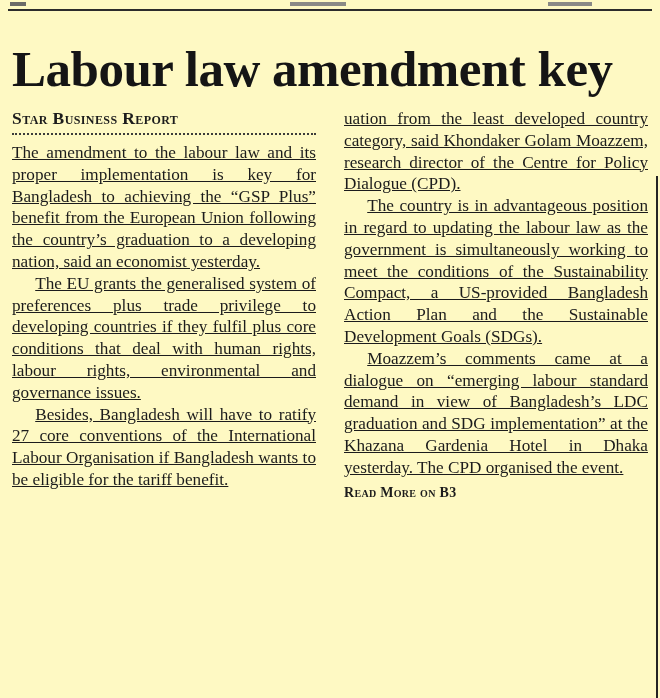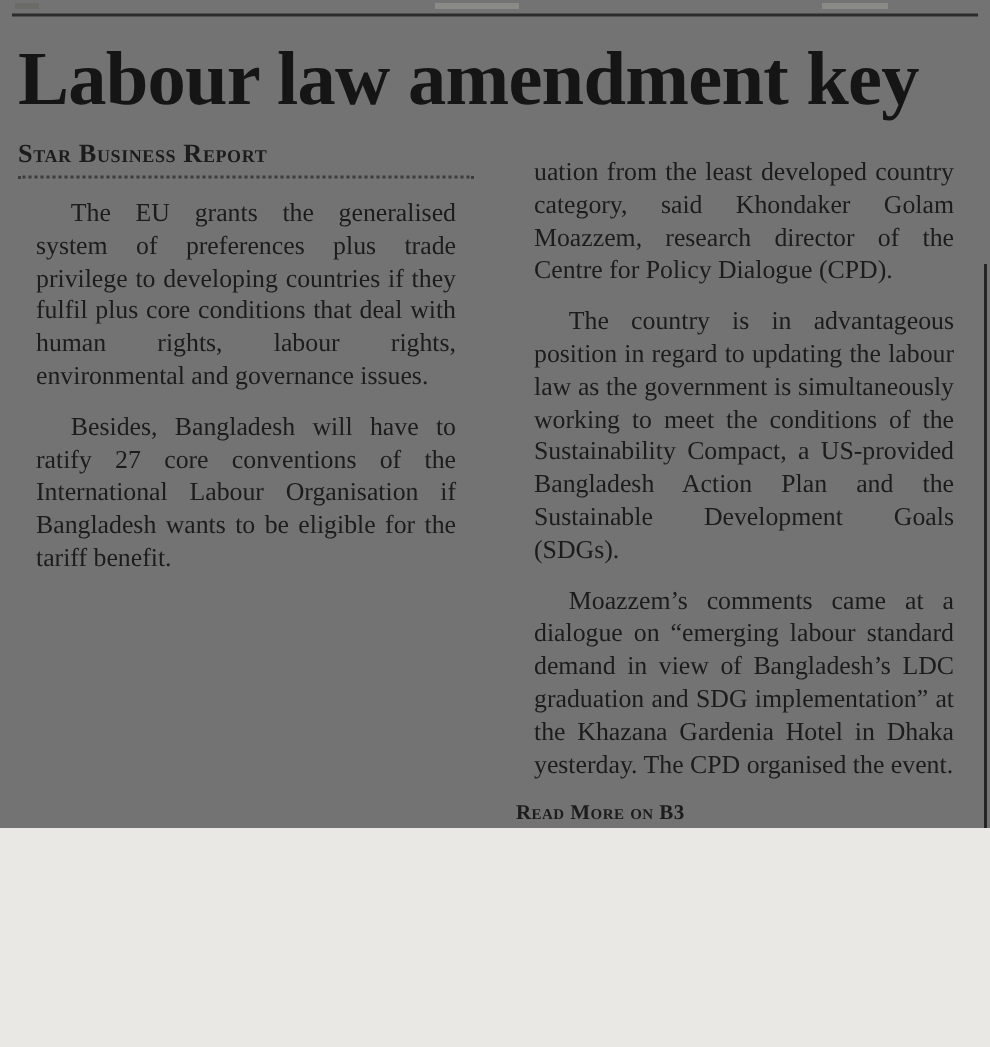--- a/index.html
+++ b/index.html
@@ -1,24 +1,24 @@
 <!DOCTYPE html>
 <html><head>
 <meta charset="utf-8">
 <style>
   html, body { margin: 0; padding: 0; background: #e9e8e4; }
   .page {
     position: relative;
     width: 660px;
-    height: 552px;
+    height: 698px;
     margin: 0 auto;
-    background: #737373;
+    background: #fef9c3;
     overflow: hidden;
     box-sizing: border-box;
-    padding: 0 12px;
+    padding: 16px 12px;
     font-family: "Liberation Serif", serif;
     color: #1c1c1c;
   }
   
   .masthead-crop {
     position: absolute;
     top: 0; left: 8px; right: 8px;
     height: 9px;
     border-bottom: 2px solid #2c2c2c;
   }
@@ -54,21 +54,21 @@
     font-variant: small-caps;
     font-size: 17.5px;
     line-height: 20px;
     letter-spacing: 0.4px;
     text-align: left;
   }
   .dotted-rule {
     border-bottom: 2.5px dotted #3c3c3a;
     margin: 5px 0 7px 0;
   }
-  .para { margin: 12px; text-indent: 1.35em; }
+  .para { margin: 0; text-indent: 1.35em; text-decoration: underline; }
   .para.first { text-indent: 0; }
 
   .read-more {
     text-align: left;
     font-weight: 700;
     font-variant: small-caps;
     font-size: 14px;
     letter-spacing: 0.3px;
     margin-top: 3px;
     padding-right: 2px;
@@ -97,20 +97,21 @@
 
   <h1 class="headline">
     <span class="hl">Labour law amendment key</span>
   </h1>
 
   <div class="columns">
 
     <div class="col">
       <div class="byline">Star Business Report</div>
       <div class="dotted-rule"></div>
+      <p class="para first">The amendment to the labour law and its proper implementation is key for Bangladesh to achieving the “GSP Plus” benefit from the European Union following the country’s graduation to a developing nation, said an economist yesterday.</p>
       <p class="para">The EU grants the generalised system of preferences plus trade privilege to developing countries if they fulfil plus core conditions that deal with human rights, labour rights, environmental and governance issues.</p>
       <p class="para">Besides, Bangladesh will have to ratify 27 core conventions of the International Labour Organisation if Bangladesh wants to be eligible for the tariff benefit.</p>
     </div>
 
     <div class="col">
       <p class="para first">uation from the least developed country category, said Khondaker Golam Moazzem, research director of the Centre for Policy Dialogue (CPD).</p>
       <p class="para">The country is in advantageous position in regard to updating the labour law as the government is simultaneously working to meet the conditions of the Sustainability Compact, a US-provided Bangladesh Action Plan and the Sustainable Development Goals (SDGs).</p>
       <p class="para">Moazzem’s comments came at a dialogue on “emerging labour standard demand in view of Bangladesh’s LDC graduation and SDG implementation” at the Khazana Gardenia Hotel in Dhaka yesterday. The CPD organised the event.</p>
       <div class="read-more">Read More on B3</div>
     </div>

